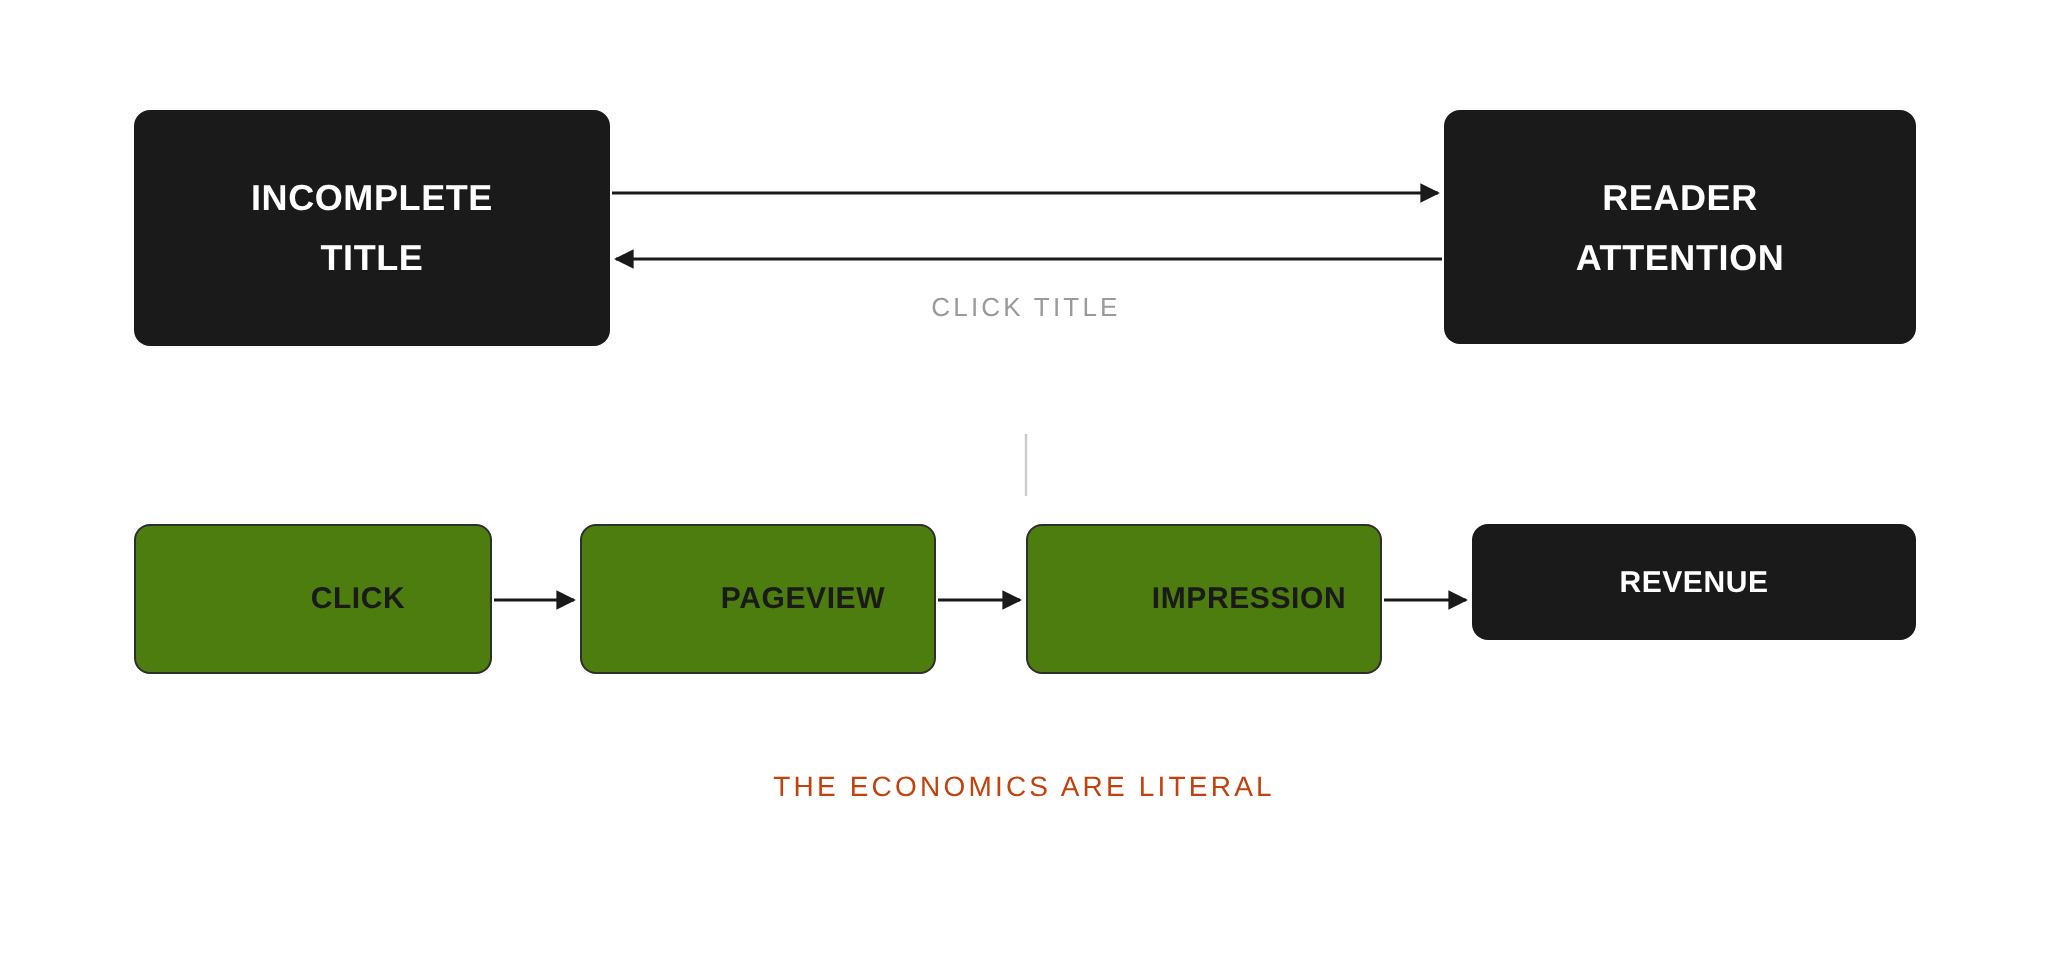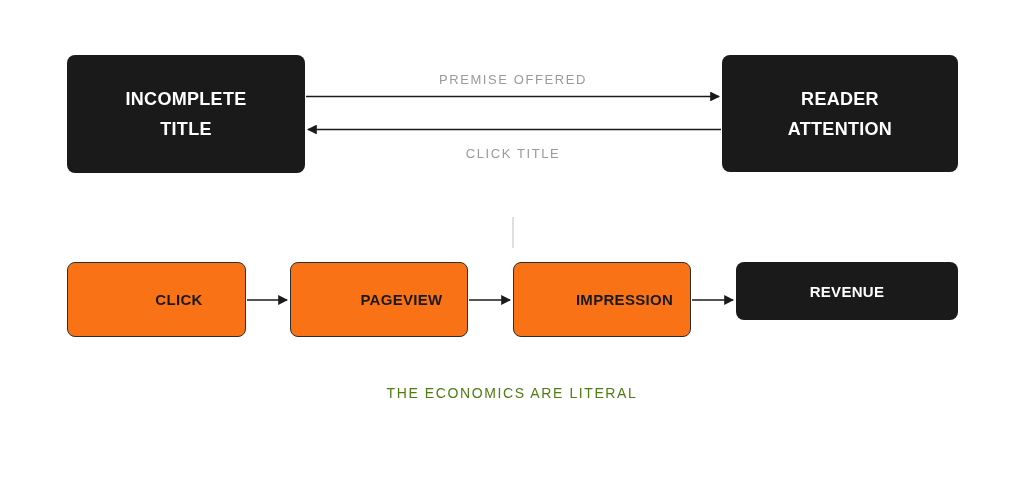--- a/index.html
+++ b/index.html
@@ -26,21 +26,21 @@
     box-sizing: border-box;
   }
   .box .lbl {
     white-space: pre-line;
   }
   .box.solid {
     background: #1a1a1a;
     color: #ffffff;
   }
   .box.outline {
-    background: #f97316;
+    background: #4d7c0f;
     border: 1.5px solid #2e2e2e;
     color: #1a1a1a;
     padding-left: 45px;
   }
   .top-box {
     font-size: 18px;
     line-height: 30px;
     letter-spacing: 0.3px;
   }
   .flow-box {
@@ -64,21 +64,21 @@
     left: 303px;
   }
   #label-premise { top: 72px; }
   #label-clickpaid { top: 146px; }
   .caption {
     position: absolute;
     top: 385px;
     left: 0;
     width: 1024px;
     text-align: center;
-    color: #4d7c0f;
+    color: #c2410c;
     font-size: 14px;
     letter-spacing: 1.6px;
   }
   svg.arrows {
     position: absolute;
     left: 0;
     top: 0;
     width: 1024px;
     height: 480px;
     pointer-events: none;
@@ -105,21 +105,20 @@
 
   <div class="box solid top-box" id="box-reader-attention">
     <span class="lbl">READER
 ATTENTION</span>
   </div>
   <div class="box solid top-box" id="box-incomplete-title">
     <span class="lbl">INCOMPLETE
 TITLE</span>
   </div>
 
-  <div class="muted-label" id="label-premise">PREMISE OFFERED</div>
   <div class="muted-label" id="label-clickpaid">CLICK TITLE</div>
 
   <div class="box outline flow-box" id="box-click">
     <span class="lbl">CLICK</span>
   </div>
   <div class="box outline flow-box" id="box-pageview">
     <span class="lbl">PAGEVIEW</span>
   </div>
   <div class="box outline flow-box" id="box-impression">
     <span class="lbl">IMPRESSION</span>

